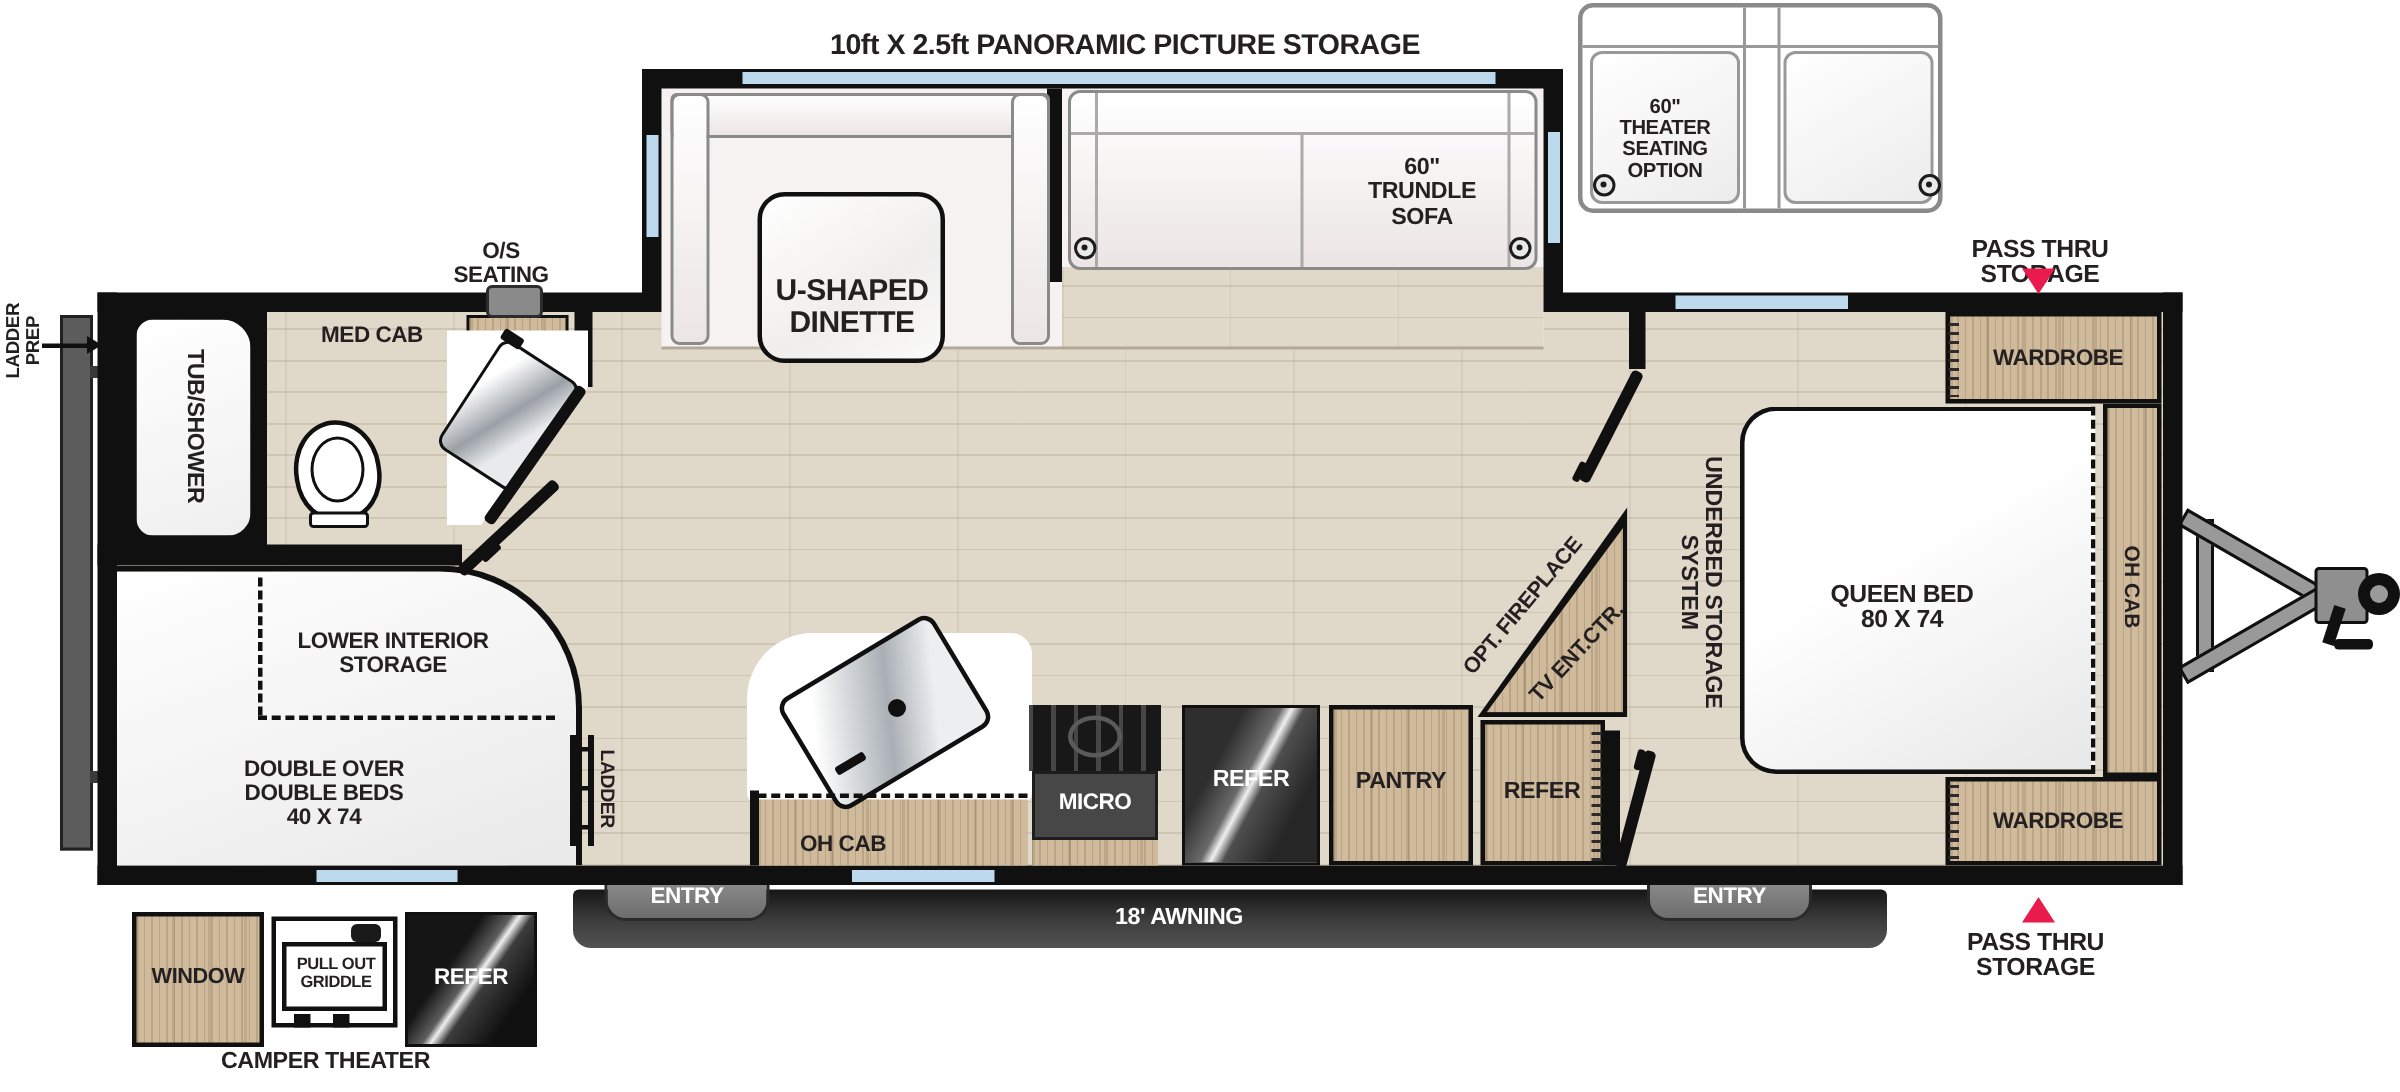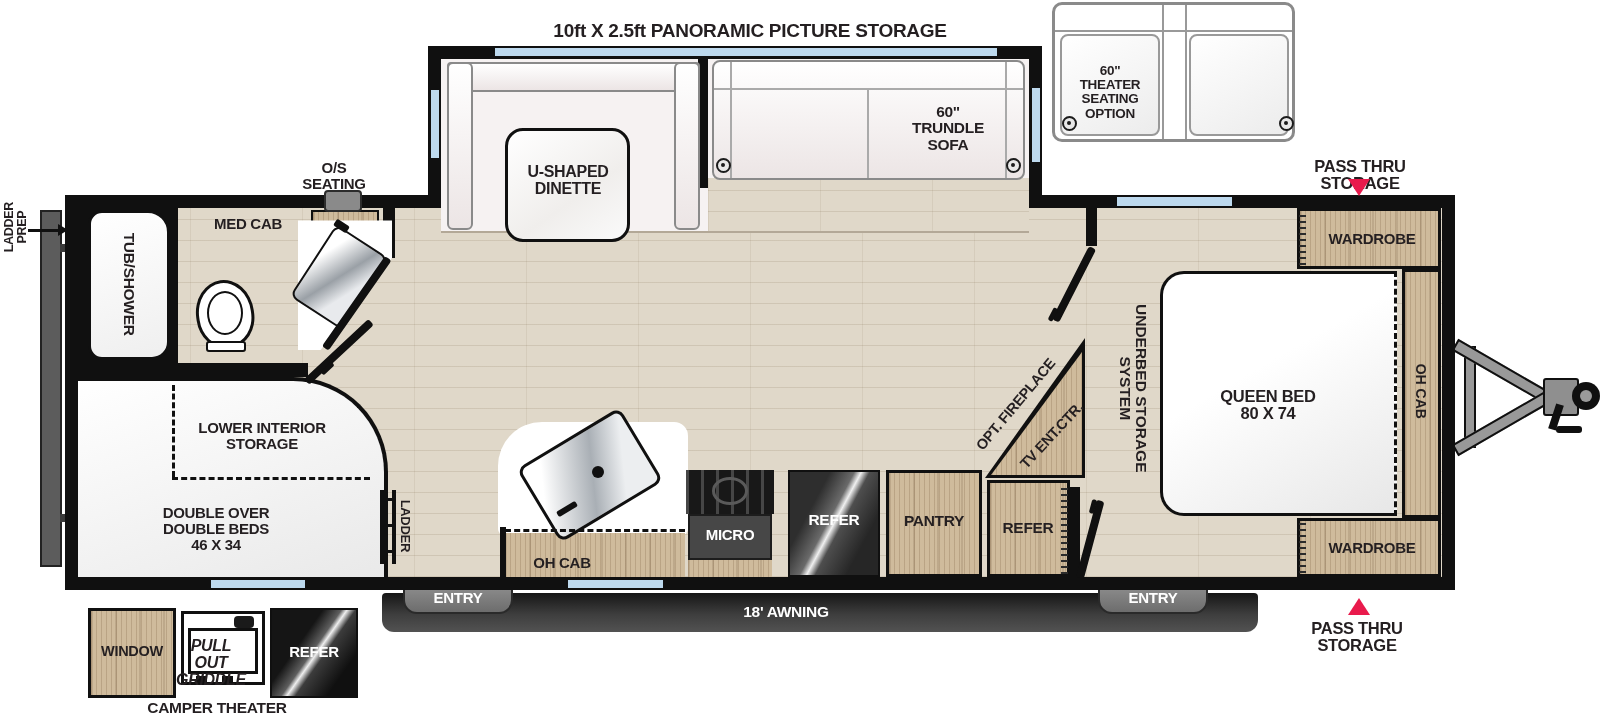--- a/index.html
+++ b/index.html
@@ -72,21 +72,21 @@
   <div class="win" style="left:495px;top:48px;width:502px;height:8px;"></div>
   <div class="win" style="left:431px;top:90px;width:8px;height:68px;"></div>
   <div class="win" style="left:1032px;top:88px;width:8px;height:74px;"></div>
 
   <div class="abs sofaF" style="left:447px;top:62px;width:253px;height:30px;z-index:15;border-radius:4px;"></div>
   <div class="abs sofaF" style="left:447px;top:62px;width:26px;height:168px;z-index:15;border-radius:6px;"></div>
   <div class="abs sofaF" style="left:674px;top:62px;width:26px;height:168px;z-index:15;border-radius:6px;"></div>
   <div class="wall" style="left:698px;top:59px;width:10px;height:129px;"></div>
   <div class="abs" style="left:505px;top:128px;width:125px;height:114px;background:linear-gradient(145deg,#ffffff,#f0eeec 60%,#fafafa);
               border:3px solid #101010;border-radius:18px;box-sizing:border-box;z-index:16;"></div>
-  <div class="L" style="left:507px;top:164px;width:122px;font-size:16px;">U-SHAPED
+  <div class="L" style="left:507px;top:184px;width:122px;font-size:20px;">U-SHAPED
 DINETTE</div>
 
   <div class="abs sofaF" style="left:712px;top:60px;width:313px;height:120px;z-index:15;"></div>
   <div class="abs" style="left:714px;top:88px;width:309px;height:2px;background:#aaa;z-index:16;"></div>
   <div class="abs" style="left:867px;top:88px;width:2px;height:90px;background:#aaa;z-index:16;"></div>
   <div class="abs" style="left:730px;top:62px;width:2px;height:116px;background:#aaa;z-index:16;"></div>
   <div class="abs" style="left:1005px;top:62px;width:2px;height:116px;background:#aaa;z-index:16;"></div>
   <div class="spk" style="left:716px;top:158px;z-index:17;"></div>
   <div class="spk" style="left:1006px;top:158px;z-index:17;"></div>
   <div class="L" style="left:888px;top:104px;width:120px;font-size:15.5px;">60"
@@ -140,21 +140,21 @@
   <div class="handle" style="left:320px;top:366px;width:15px;transform:rotate(137deg);"></div>
 
   <div class="abs" style="left:78px;top:377px;width:310px;height:200px;background:linear-gradient(160deg,#ffffff,#e9e9e9);
               border-top:4px solid #101010;border-right:4px solid #101010;border-radius:0 95px 0 0;box-sizing:border-box;z-index:14;"></div>
   <div class="abs" style="left:172px;top:385px;width:0;height:92px;border-left:3px dashed #101010;z-index:15;"></div>
   <div class="abs" style="left:172px;top:477px;width:198px;height:0;border-top:3px dashed #101010;z-index:15;"></div>
   <div class="L" style="left:182px;top:420px;width:160px;font-size:15px;">LOWER INTERIOR
 STORAGE</div>
   <div class="L" style="left:146px;top:505px;width:140px;font-size:15px;">DOUBLE OVER
 DOUBLE BEDS
-46 X 34</div>
+40 X 74</div>
 
   <div class="abs" style="left:380px;top:490px;width:16px;height:74px;border-left:4px solid #101010;border-right:4px solid #101010;box-sizing:border-box;z-index:16;"></div>
   <div class="abs" style="left:382px;top:498px;width:12px;height:3px;background:#101010;z-index:16;"></div>
   <div class="abs" style="left:382px;top:524px;width:12px;height:3px;background:#101010;z-index:16;"></div>
   <div class="abs" style="left:382px;top:550px;width:12px;height:3px;background:#101010;z-index:16;"></div>
   <div class="L" style="left:370px;top:519px;width:70px;font-size:13px;transform:rotate(90deg);">LADDER</div>
 
   <div class="abs" style="left:498px;top:422px;width:190px;height:113px;background:#fff;border-radius:44px 14px 6px 6px;z-index:15;"></div>
   <div class="abs" style="left:530px;top:432px;width:120px;height:86px;transform:rotate(-31deg);border:3px solid #101010;border-radius:9px;
               background:linear-gradient(115deg,#ffffff 15%,#a9afb5 52%,#eceef0 75%);box-sizing:border-box;z-index:16;"></div>
@@ -224,21 +224,21 @@
   <div class="abs" style="left:1572px;top:382px;width:28px;height:28px;background:#101010;border-radius:14px;z-index:5;"></div>
   <div class="abs" style="left:1580px;top:390px;width:12px;height:12px;background:#9a9a9a;border-radius:50%;z-index:6;"></div>
   <div class="abs" style="left:1552px;top:404px;width:8px;height:26px;background:#101010;transform:rotate(18deg);z-index:5;"></div>
   <div class="abs" style="left:1556px;top:426px;width:26px;height:7px;background:#101010;border-radius:3px;z-index:5;"></div>
 
   <div class="abs wood cab" style="left:88px;top:608px;width:88px;height:90px;z-index:5;"></div>
   <div class="L" style="left:88px;top:644px;width:88px;font-size:14.5px;">WINDOW</div>
   <div class="abs" style="left:181px;top:611px;width:84px;height:74px;background:#fff;border:3px solid #101010;box-sizing:border-box;z-index:5;"></div>
   <div class="abs" style="left:234px;top:616px;width:20px;height:12px;background:#1a1a1a;border-radius:4px;z-index:6;"></div>
   <div class="abs" style="left:188px;top:628px;width:70px;height:46px;background:#fff;border:3px solid #101010;box-sizing:border-box;z-index:6;"></div>
-  <div class="L" style="left:176px;top:638px;width:70px;font-size:16px;font-style:italic;">PULL OUT
+  <div class="L" style="left:189px;top:638px;width:70px;font-size:11px;">PULL OUT
 GRIDDLE</div>
   <div class="abs" style="left:196px;top:676px;width:11px;height:9px;background:#101010;z-index:6;"></div>
   <div class="abs" style="left:222px;top:676px;width:11px;height:9px;background:#101010;z-index:6;"></div>
   <div class="abs" style="left:270px;top:608px;width:88px;height:90px;border:2px solid #101010;box-sizing:border-box;z-index:5;
               background:linear-gradient(125deg,#151515 35%,#5e5e5e 48%,#efefef 52%,#3c3c3c 58%,#101010 80%);"></div>
   <div class="L Lw" style="left:270px;top:644px;width:88px;font-size:15px;">REFER</div>
   <div class="L" style="left:127px;top:700px;width:180px;font-size:15.5px;">CAMPER THEATER</div>
 
 </div>
 

